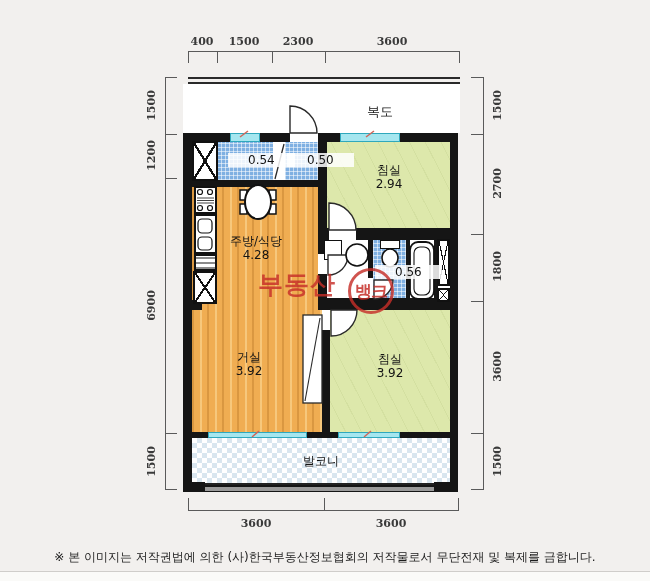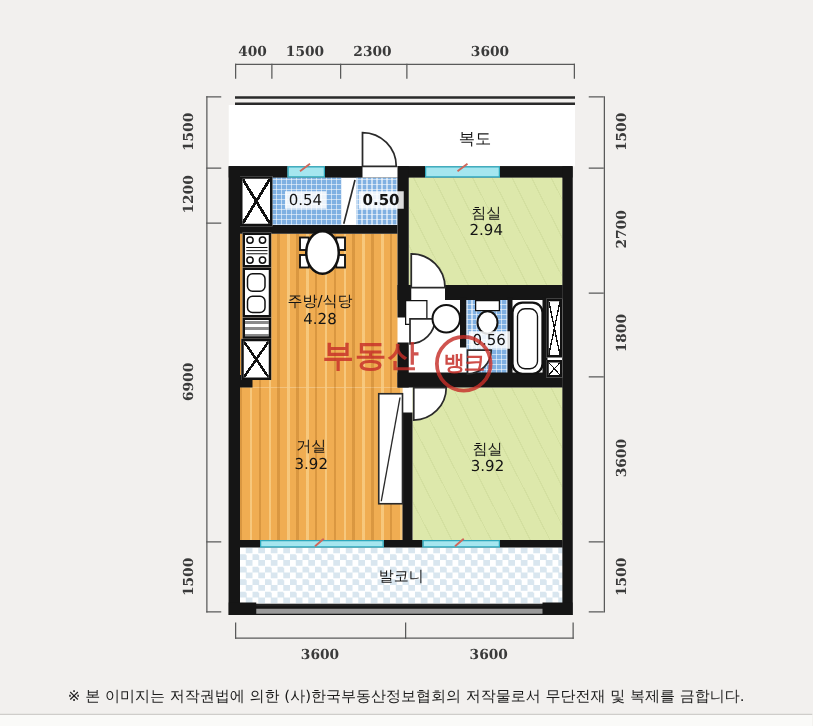--- a/index.html
+++ b/index.html
@@ -21,21 +21,21 @@
          background-image:repeating-linear-gradient(63deg,rgba(130,150,70,.10) 0 1px,transparent 1px 14px);}
   .checker{position:absolute;background:repeating-conic-gradient(#d9e6ef 0% 25%,#ffffff 0% 50%);
            background-size:10px 10px;}
   .window{position:absolute;background:#a5e6ef;border:1px solid #2fa8bc;box-sizing:border-box;}
   .xbox{position:absolute;background-color:#fff;border:2px solid #111;box-sizing:border-box;
         background-image:linear-gradient(to top right,transparent 47%,#111 47%,#111 53%,transparent 53%),
                          linear-gradient(to bottom right,transparent 47%,#111 47%,#111 53%,transparent 53%);}
   .fixture{position:absolute;background:#fff;border:2px solid #111;box-sizing:border-box;}
   .roomlabel{position:absolute;text-align:center;color:#141414;font-size:12px;line-height:14px;}
   .chip{position:absolute;background:rgba(255,255,255,.85);color:#141414;font-size:12px;
-        line-height:14px;padding:0 3px;text-align:center;}
+        line-height:14px;padding:0 20px;text-align:center;}
   .wm-text{position:absolute;color:rgba(198,46,40,.82);font-weight:bold;font-size:25px;
            letter-spacing:1px;line-height:28px;}
   .wm-ring{position:absolute;width:46px;height:46px;border:3px solid rgba(198,46,40,.82);
            border-radius:50%;box-sizing:border-box;color:rgba(198,46,40,.85);font-weight:bold;
            font-size:17px;text-align:center;line-height:40px;letter-spacing:-1px;}
   .footer-text{position:absolute;left:0;top:549px;width:650px;text-align:center;
                font-size:12px;color:#1c1c1c;}
   svg{position:absolute;left:0;top:0;pointer-events:none;}
 </style>
 </head>
@@ -131,21 +131,21 @@
   <rect x="410" y="242" width="24" height="57" rx="8" fill="#fff" stroke="#111" stroke-width="1.8"></rect>
   <rect x="414" y="247" width="16" height="48" rx="6" fill="none" stroke="#111" stroke-width="1.1"></rect>
 
   <path d="M240,137 L248,131" stroke="#d0675a" stroke-width="1.5"></path>
   <path d="M366,137 L374,131" stroke="#d0675a" stroke-width="1.5"></path>
   <path d="M252,437 L259,431" stroke="#d0675a" stroke-width="1.5"></path>
   <path d="M364,437 L371,431" stroke="#d0675a" stroke-width="1.5"></path>
 </svg>
 
 <div class="chip" style="left:228px;top:153px;">0.54</div>
-<div class="chip" style="left:287px;top:153px;font-weight:bold;">0.50</div>
+<div class="chip" style="left:287px;top:153px;">0.50</div>
 <div class="roomlabel" style="left:349px;top:163px;width:80px;">
   <div>침실</div>
   <div>2.94</div>
 </div>
 <div class="roomlabel" style="left:206px;top:234px;width:100px;">
   <div>주방/식당</div>
   <div>4.28</div>
 </div>
 <div class="chip" style="left:375px;top:265px;">0.56</div>
 <div class="roomlabel" style="left:199px;top:350px;width:100px;">

